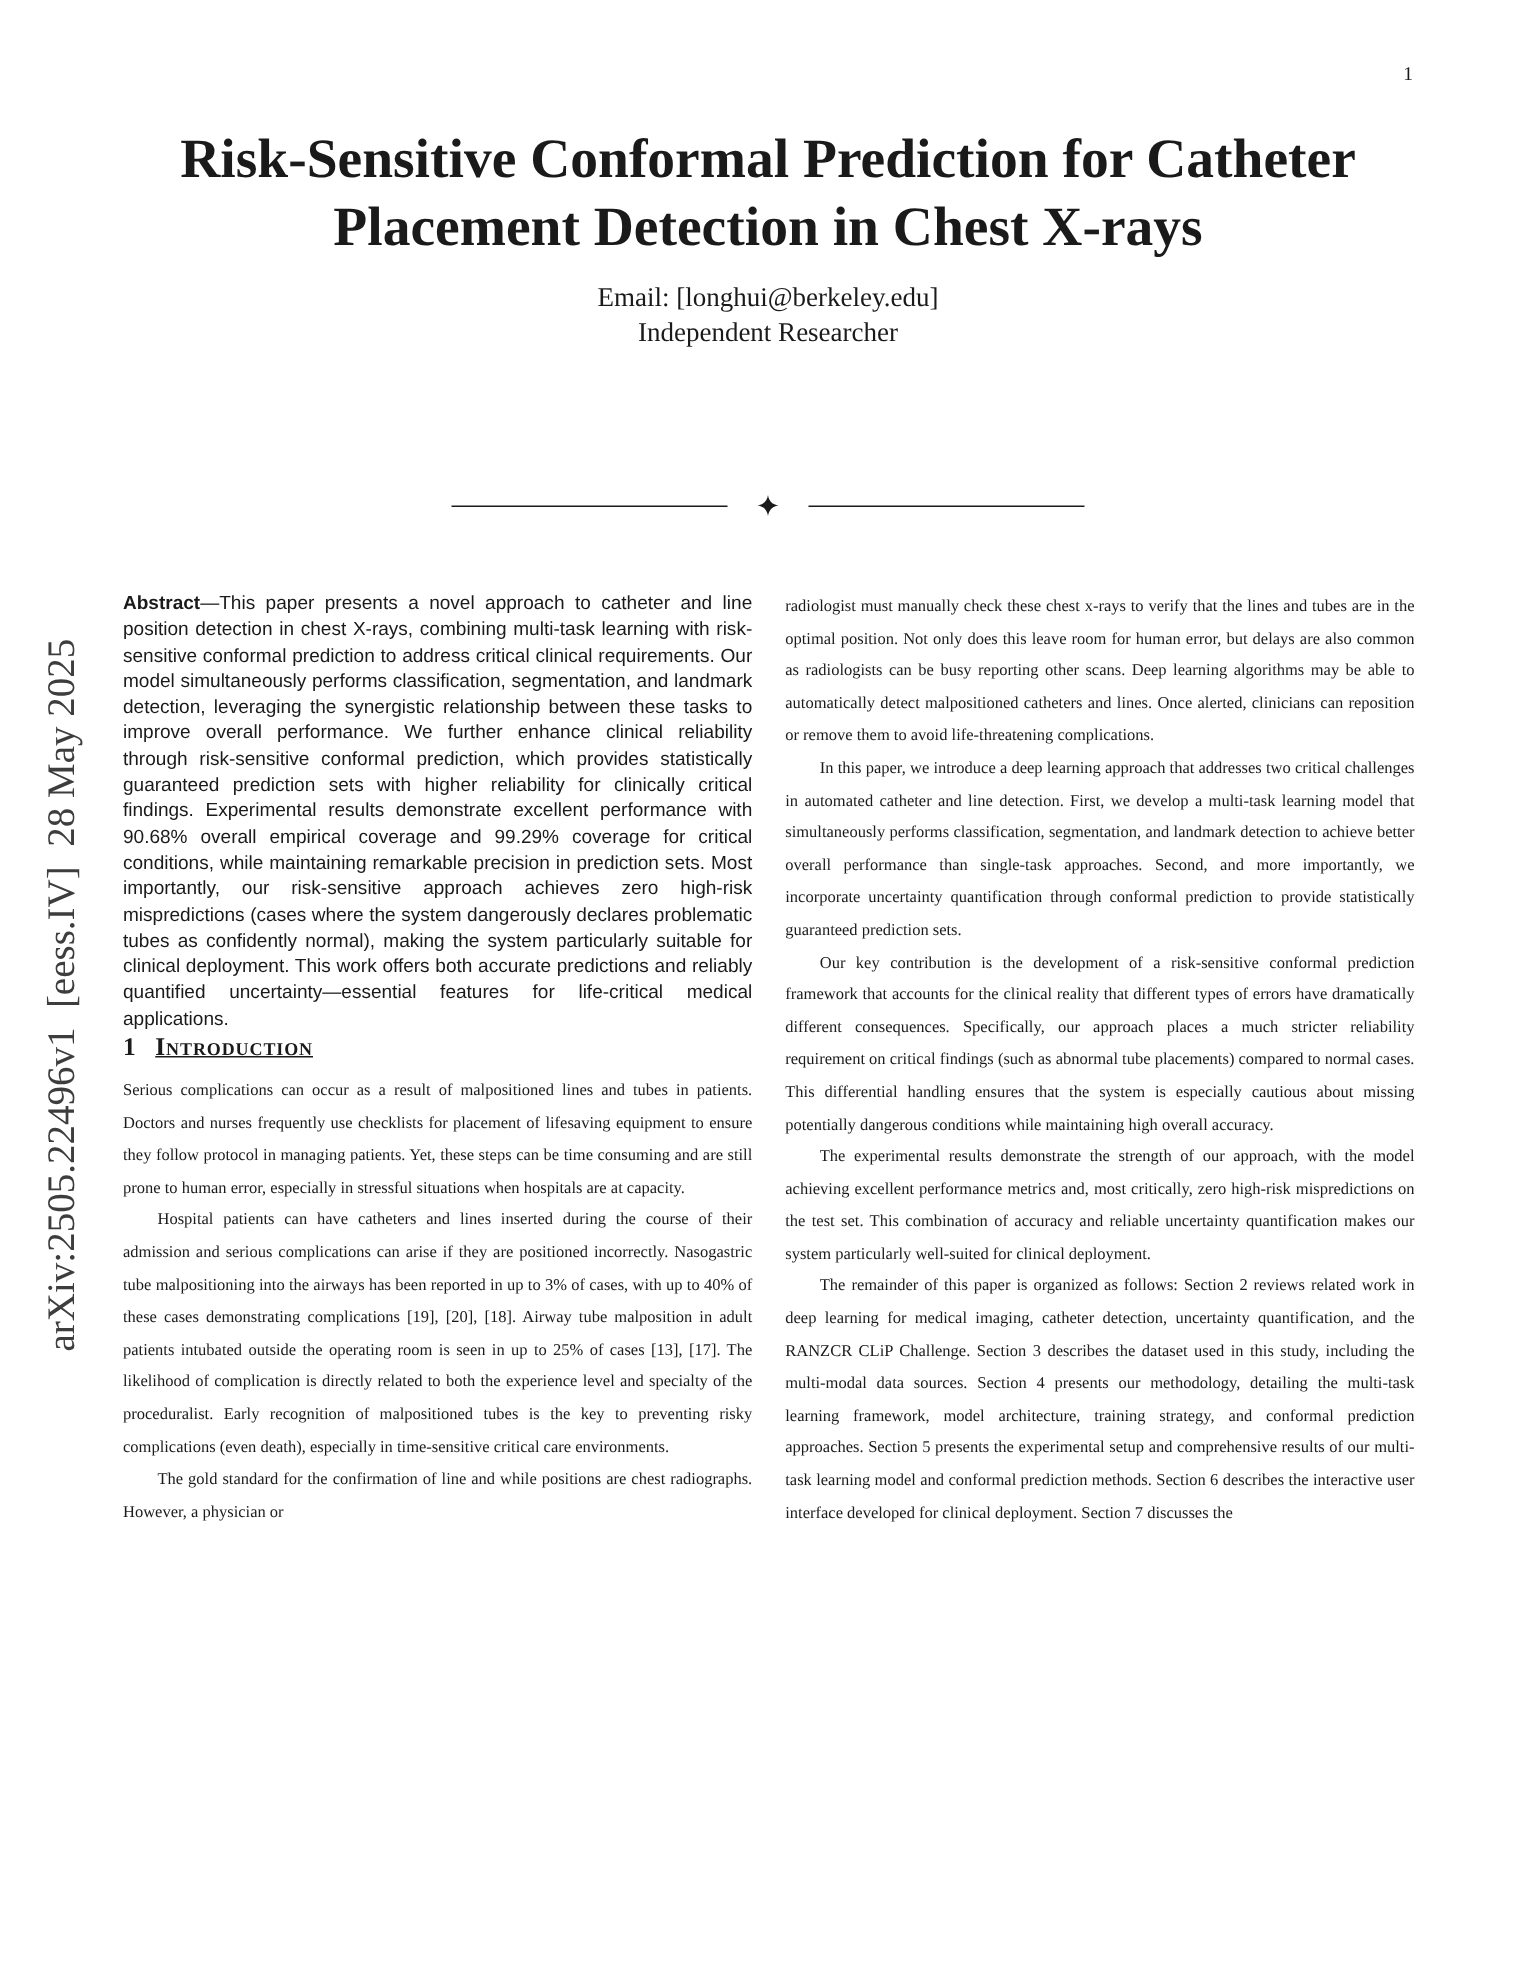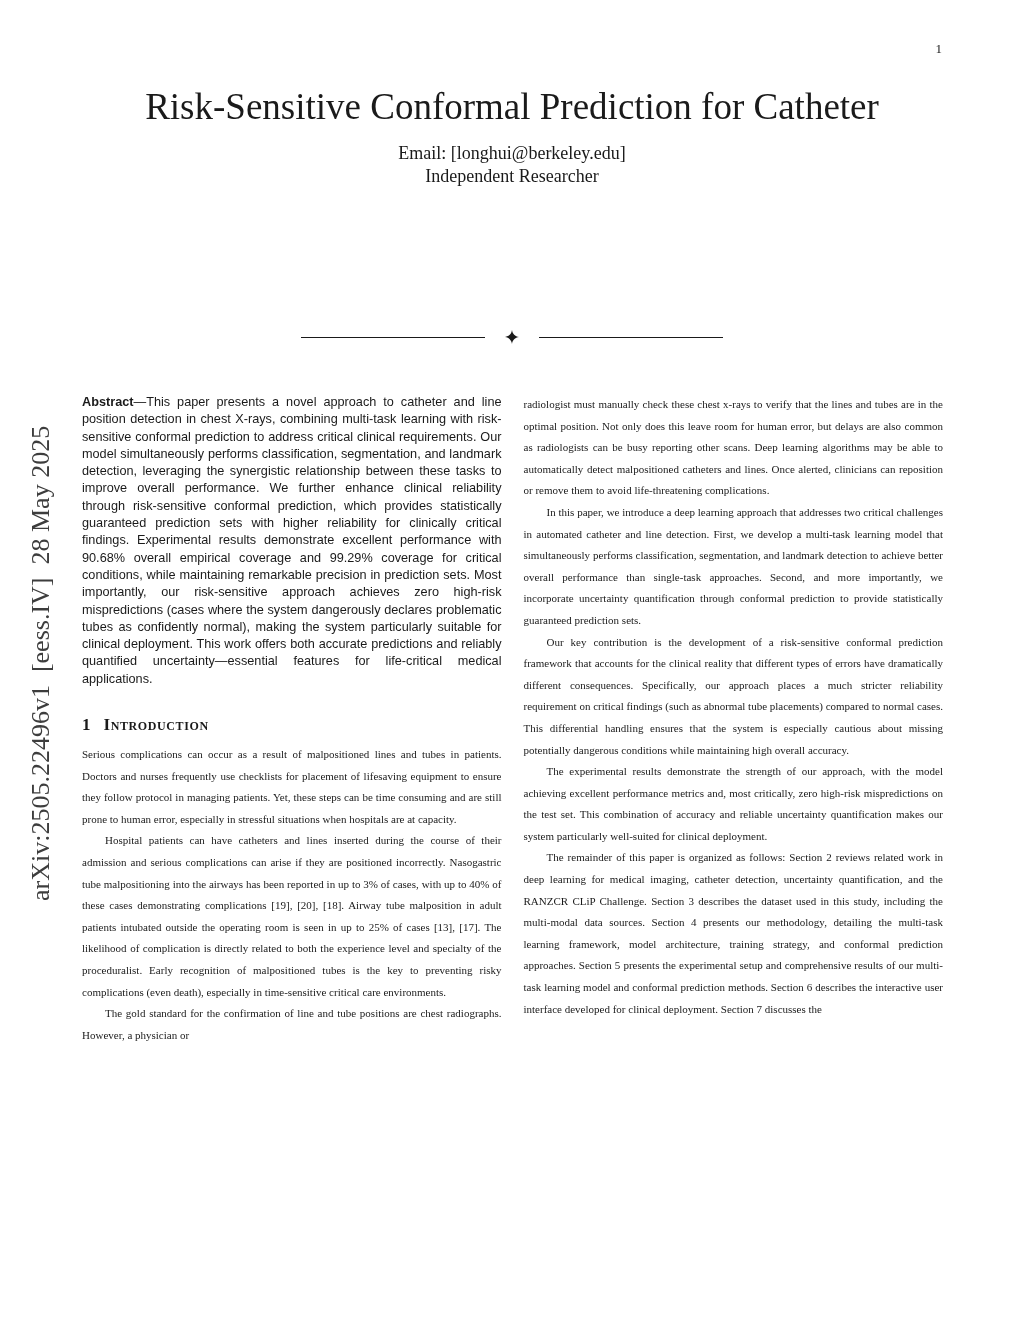--- a/index.html
+++ b/index.html
@@ -23,21 +23,21 @@
   .title-block {
     position: absolute;
     top: 84px;
     left: 0;
     width: 100%;
     text-align: center;
   }
   .title-line {
     font-size: 37px;
     line-height: 45px;
-    font-weight: normal;
+    font-weight: bold;
   }
   .author-block {
     margin-top: 13px;
     font-size: 18px;
     line-height: 23px;
   }
   .separator {
     position: absolute;
     top: 330px;
     left: 0;
@@ -59,25 +59,25 @@
   }
   .col { width: 420px; text-align: justify; }
   .abstract-par, .index-par {
     font-family: "Liberation Sans", sans-serif;
     font-size: 12.7px;
     line-height: 17.3px;
   }
   .index-par { margin-top: 15px; }
   .b { font-weight: bold; }
   .section-heading {
-    margin-top: 27px;
     margin-bottom: 9px;
     font-size: 17px;
     font-weight: bold;
     text-align: left;
+    text-decoration: underline;
   }
   .sec-num { display: inline-block; margin-right: 13px; }
   .sec-title { font-variant: small-caps; letter-spacing: 0.6px; }
   .body-par { font-size: 11px; line-height: 21.6px; }
   .indent { text-indent: 23px; }
   .arxiv-sidebar {
     position: absolute;
     left: 26px;
     top: 352px;
     height: 622px;
@@ -93,20 +93,21 @@
 <body>
 
 <div class="page">
 
   <div class="page-number">1</div>
 
   <div class="arxiv-sidebar">arXiv:2505.22496v1  [eess.IV]  28 May 2025</div>
 
   <div class="title-block">
     <div class="title-line">Risk-Sensitive Conformal Prediction for Catheter</div>
+    <div class="title-line">Placement Detection in Chest X-rays</div>
     <div class="author-block">
       <div>Email: [longhui@berkeley.edu]</div>
       <div>Independent Researcher</div>
     </div>
   </div>
 
   <div class="separator">
     <div class="sep-line"></div>
     <svg class="sep-star" viewBox="0 0 24 24" aria-hidden="true">
       <path d="M12 0 C12.9 6.8 17.2 11.1 24 12 C17.2 12.9 12.9 17.2 12 24 C11.1 17.2 6.8 12.9 0 12 C6.8 11.1 11.1 6.8 12 0 Z"></path>
@@ -117,21 +118,21 @@
   <div class="columns">
 
     <div class="col">
       <p class="abstract-par"><span class="b">Abstract</span><span>—This paper presents a novel approach to catheter and line position detection in chest X-rays, combining multi-task learning with risk-sensitive conformal prediction to address critical clinical requirements. Our model simultaneously performs classification, segmentation, and landmark detection, leveraging the synergistic relationship between these tasks to improve overall performance. We further enhance clinical reliability through risk-sensitive conformal prediction, which provides statistically guaranteed prediction sets with higher reliability for clinically critical findings. Experimental results demonstrate excellent performance with 90.68% overall empirical coverage and 99.29% coverage for critical conditions, while maintaining remarkable precision in prediction sets. Most importantly, our risk-sensitive approach achieves zero high-risk mispredictions (cases where the system dangerously declares problematic tubes as confidently normal), making the system particularly suitable for clinical deployment. This work offers both accurate predictions and reliably quantified uncertainty—essential features for life-critical medical applications.</span></p>
 
 
       <h2 class="section-heading"><span class="sec-num">1</span><span class="sec-title">Introduction</span></h2>
 
       <p class="body-par">Serious complications can occur as a result of malpositioned lines and tubes in patients. Doctors and nurses frequently use checklists for placement of lifesaving equipment to ensure they follow protocol in managing patients. Yet, these steps can be time consuming and are still prone to human error, especially in stressful situations when hospitals are at capacity.</p>
       <p class="body-par indent">Hospital patients can have catheters and lines inserted during the course of their admission and serious complications can arise if they are positioned incorrectly. Nasogastric tube malpositioning into the airways has been reported in up to 3% of cases, with up to 40% of these cases demonstrating complications [19], [20], [18]. Airway tube malposition in adult patients intubated outside the operating room is seen in up to 25% of cases [13], [17]. The likelihood of complication is directly related to both the experience level and specialty of the proceduralist. Early recognition of malpositioned tubes is the key to preventing risky complications (even death), especially in time-sensitive critical care environments.</p>
-      <p class="body-par indent">The gold standard for the confirmation of line and tube positions are chest radiographs. However, a physician or</p>
+      <p class="body-par indent">The gold standard for the confirmation of line and while positions are chest radiographs. However, a physician or</p>
     </div>
 
     <div class="col">
       <p class="body-par">radiologist must manually check these chest x-rays to verify that the lines and tubes are in the optimal position. Not only does this leave room for human error, but delays are also common as radiologists can be busy reporting other scans. Deep learning algorithms may be able to automatically detect malpositioned catheters and lines. Once alerted, clinicians can reposition or remove them to avoid life-threatening complications.</p>
       <p class="body-par indent">In this paper, we introduce a deep learning approach that addresses two critical challenges in automated catheter and line detection. First, we develop a multi-task learning model that simultaneously performs classification, segmentation, and landmark detection to achieve better overall performance than single-task approaches. Second, and more importantly, we incorporate uncertainty quantification through conformal prediction to provide statistically guaranteed prediction sets.</p>
       <p class="body-par indent">Our key contribution is the development of a risk-sensitive conformal prediction framework that accounts for the clinical reality that different types of errors have dramatically different consequences. Specifically, our approach places a much stricter reliability requirement on critical findings (such as abnormal tube placements) compared to normal cases. This differential handling ensures that the system is especially cautious about missing potentially dangerous conditions while maintaining high overall accuracy.</p>
       <p class="body-par indent">The experimental results demonstrate the strength of our approach, with the model achieving excellent performance metrics and, most critically, zero high-risk mispredictions on the test set. This combination of accuracy and reliable uncertainty quantification makes our system particularly well-suited for clinical deployment.</p>
       <p class="body-par indent">The remainder of this paper is organized as follows: Section 2 reviews related work in deep learning for medical imaging, catheter detection, uncertainty quantification, and the RANZCR CLiP Challenge. Section 3 describes the dataset used in this study, including the multi-modal data sources. Section 4 presents our methodology, detailing the multi-task learning framework, model architecture, training strategy, and conformal prediction approaches. Section 5 presents the experimental setup and comprehensive results of our multi-task learning model and conformal prediction methods. Section 6 describes the interactive user interface developed for clinical deployment. Section 7 discusses the</p>
     </div>
 

